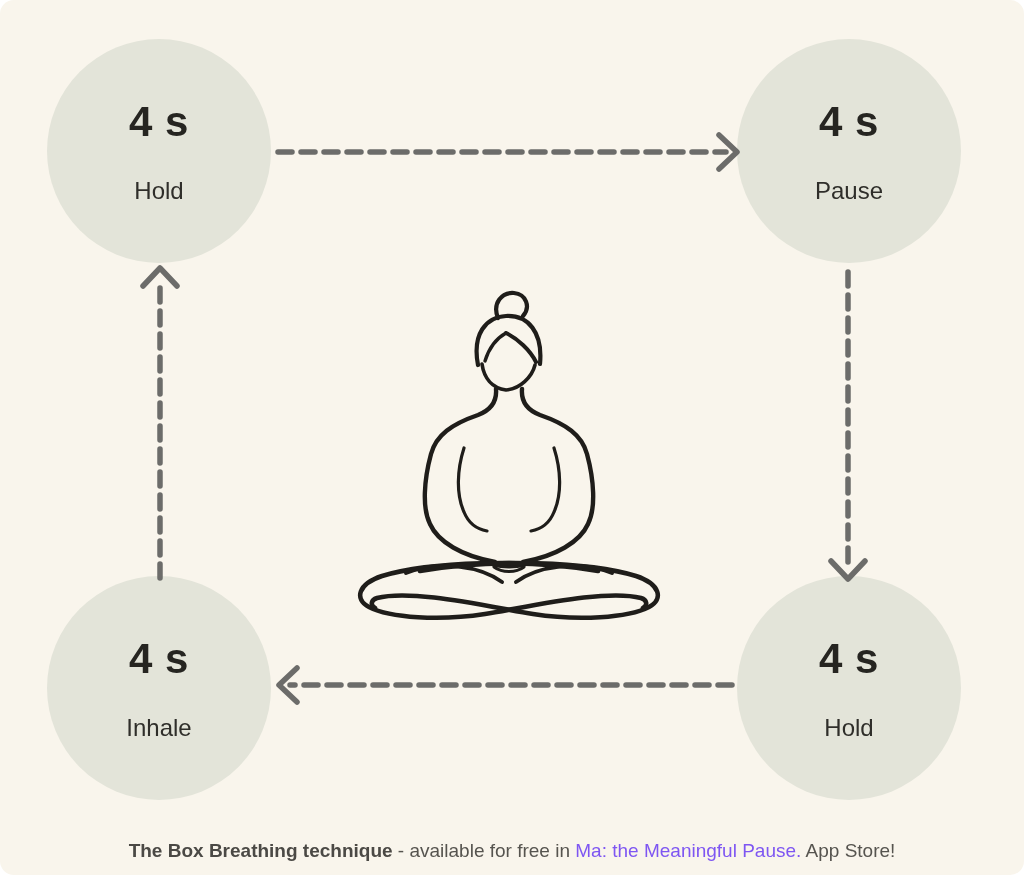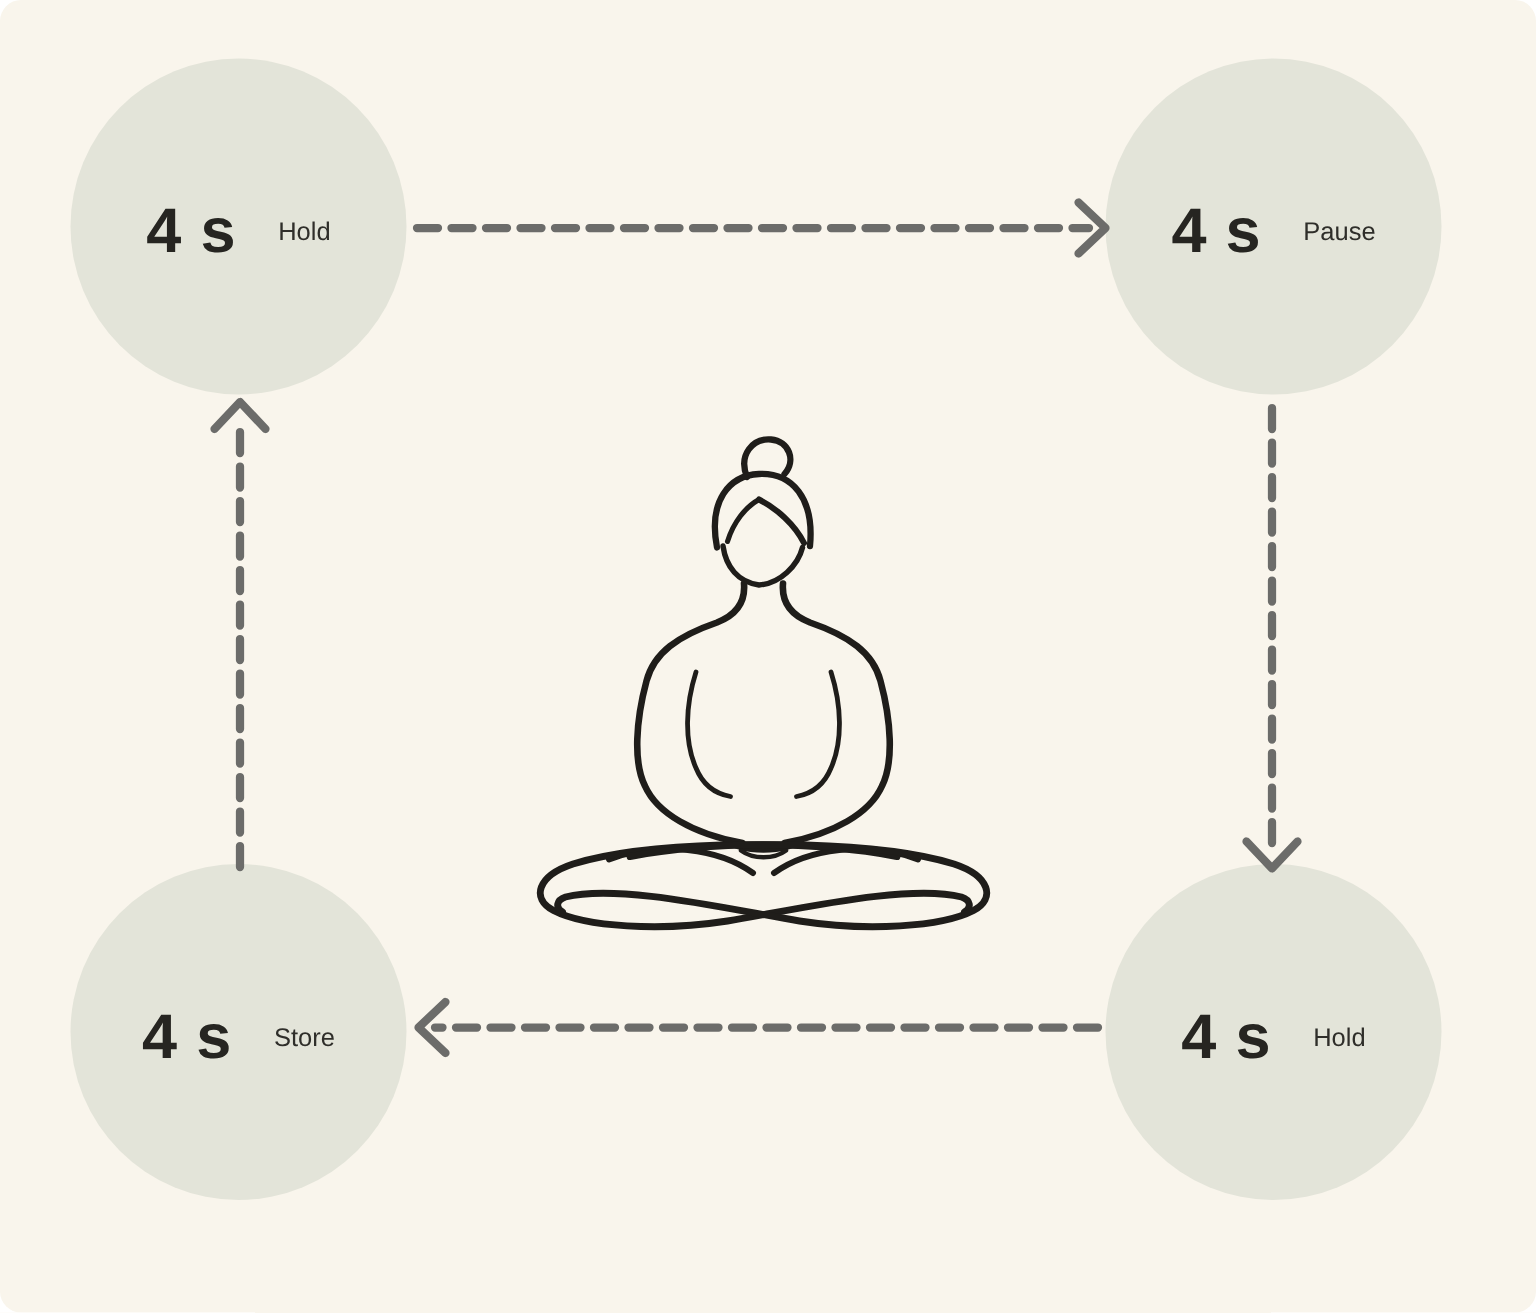--- a/index.html
+++ b/index.html
@@ -17,40 +17,40 @@
     overflow: hidden;
   }
   
   .node {
     position: absolute;
     width: 224px;
     height: 224px;
     border-radius: 50%;
     background: #e3e4d9;
     display: flex;
-    flex-direction: row;
+    flex-direction: column;
     align-items: center;
     justify-content: center;
     padding-top: 6px;
     box-sizing: border-box;
     gap: 28px;
   }
   .node.tl { left: 47px;  top: 39px; }
   .node.tr { left: 737px; top: 39px; }
   .node.bl { left: 47px;  top: 576px; }
   .node.br { left: 737px; top: 576px; }
   .duration {
     font-size: 42px;
     font-weight: 600;
     color: #262521;
     line-height: 1.05;
     letter-spacing: 0.5px;
   }
   .step-label {
-    font-size: 17px;
+    font-size: 24px;
     font-weight: 400;
     color: #2f2e2a;
     line-height: 1.35;
     margin-top: 3px;
   }
   
   .arrows, .figure {
     position: absolute;
     pointer-events: none;
   }
@@ -84,21 +84,21 @@
     <div class="step-label">Pause</div>
   </div>
 
   <div class="node br">
     <div class="duration">4 s</div>
     <div class="step-label">Hold</div>
   </div>
 
   <div class="node bl">
     <div class="duration">4 s</div>
-    <div class="step-label">Store</div>
+    <div class="step-label">Inhale</div>
   </div>
 
   <svg class="arrows" width="1024" height="875" viewBox="0 0 1024 875">
     <g stroke="#6c6c6a" stroke-width="5.5" fill="none" stroke-linecap="round" stroke-linejoin="round">
 
       <g>
         <path d="M278 152 H 726" stroke-dasharray="14 9"></path>
         <path d="M719 135 L737 152 L719 169"></path>
       </g>
 
@@ -141,14 +141,17 @@
       <path d="M146 295 C154 301 168 301 176 295" stroke-width="3"></path>
 
       <path d="M58 301 C92 288 132 294 154 310" stroke-width="4"></path>
       <path d="M264 301 C230 288 190 294 168 310" stroke-width="4"></path>
 
       <path d="M250 299 C180 286 80 290 34 304 C10 312 6 327 21 335 C42 346 92 349 137 342 C185 334 258 317 293 326 C299 328 300 333 295 336" stroke-width="4.6"></path>
       <path d="M72 299 C142 286 242 290 288 304 C312 312 316 327 301 335 C280 346 230 349 185 342 C137 334 64 317 29 326 C23 328 22 333 27 336" stroke-width="4.6"></path>
     </g>
   </svg>
 
+  <div class="caption">
+    <span class="bold">The Box Breathing technique</span><span> - available for free in </span><span class="link">Ma: the Meaningful Pause.</span><span> App Store!</span>
+  </div>
 
 </div>
 
 </body></html>

